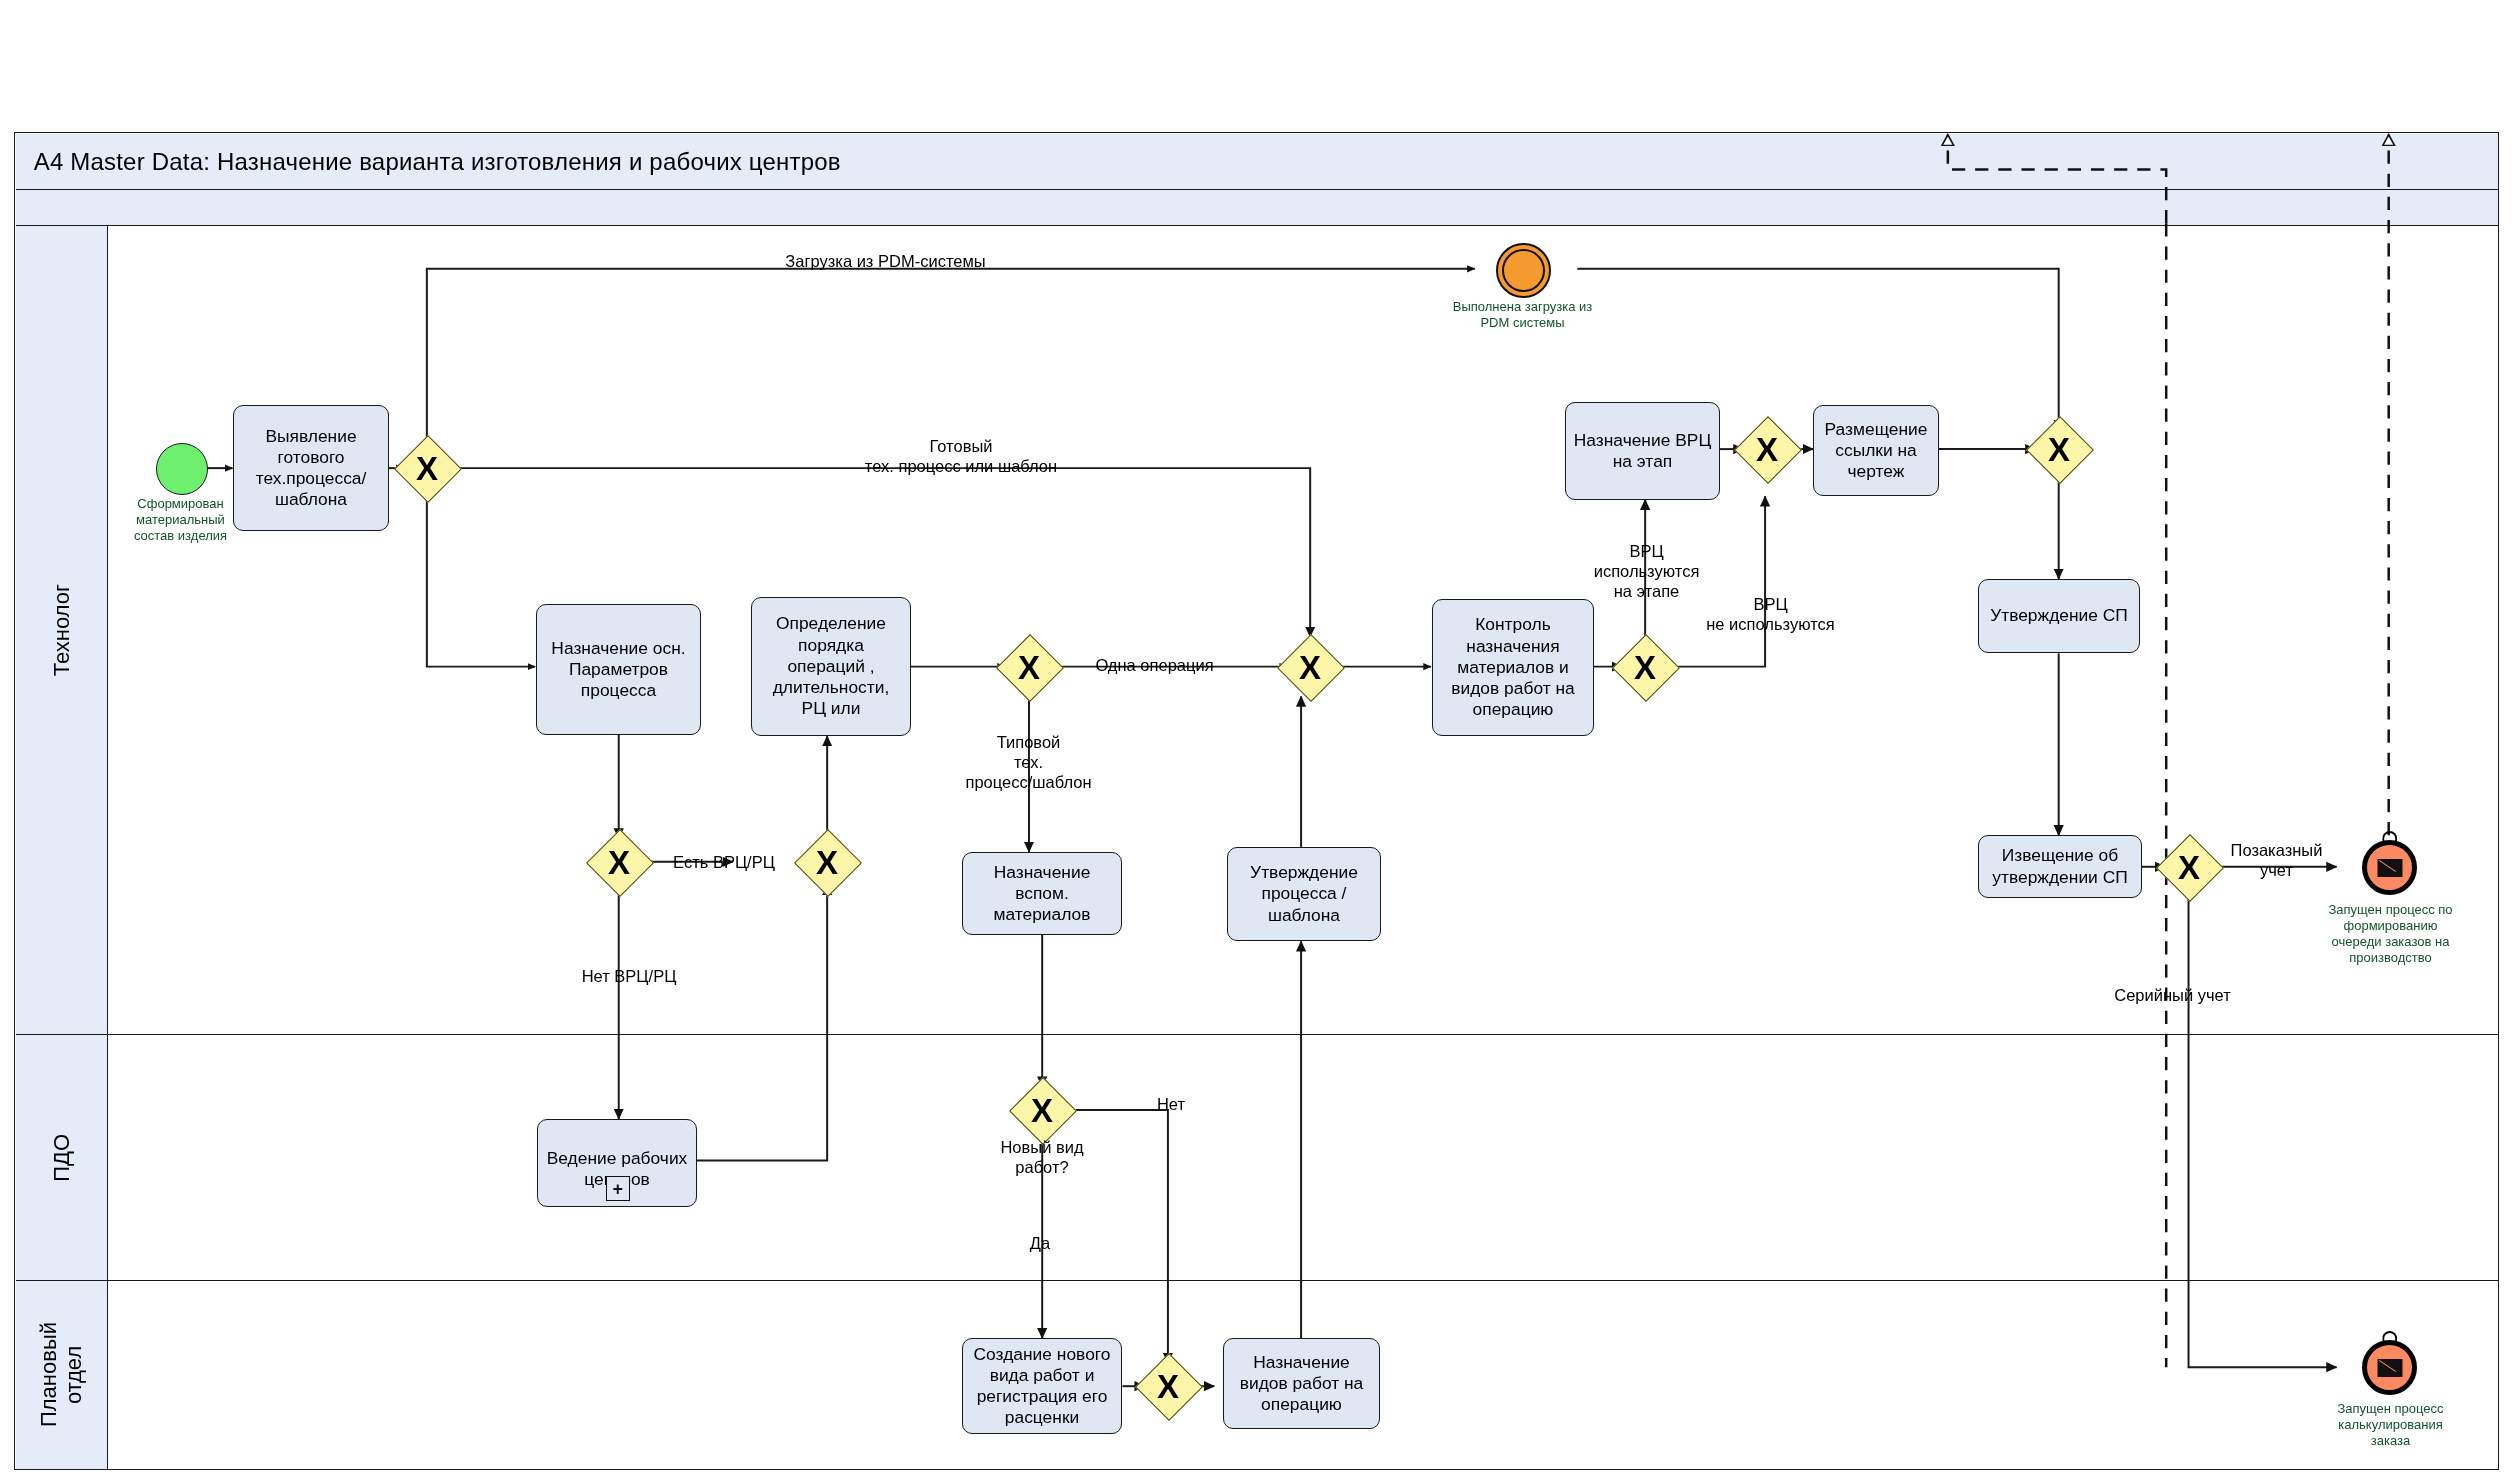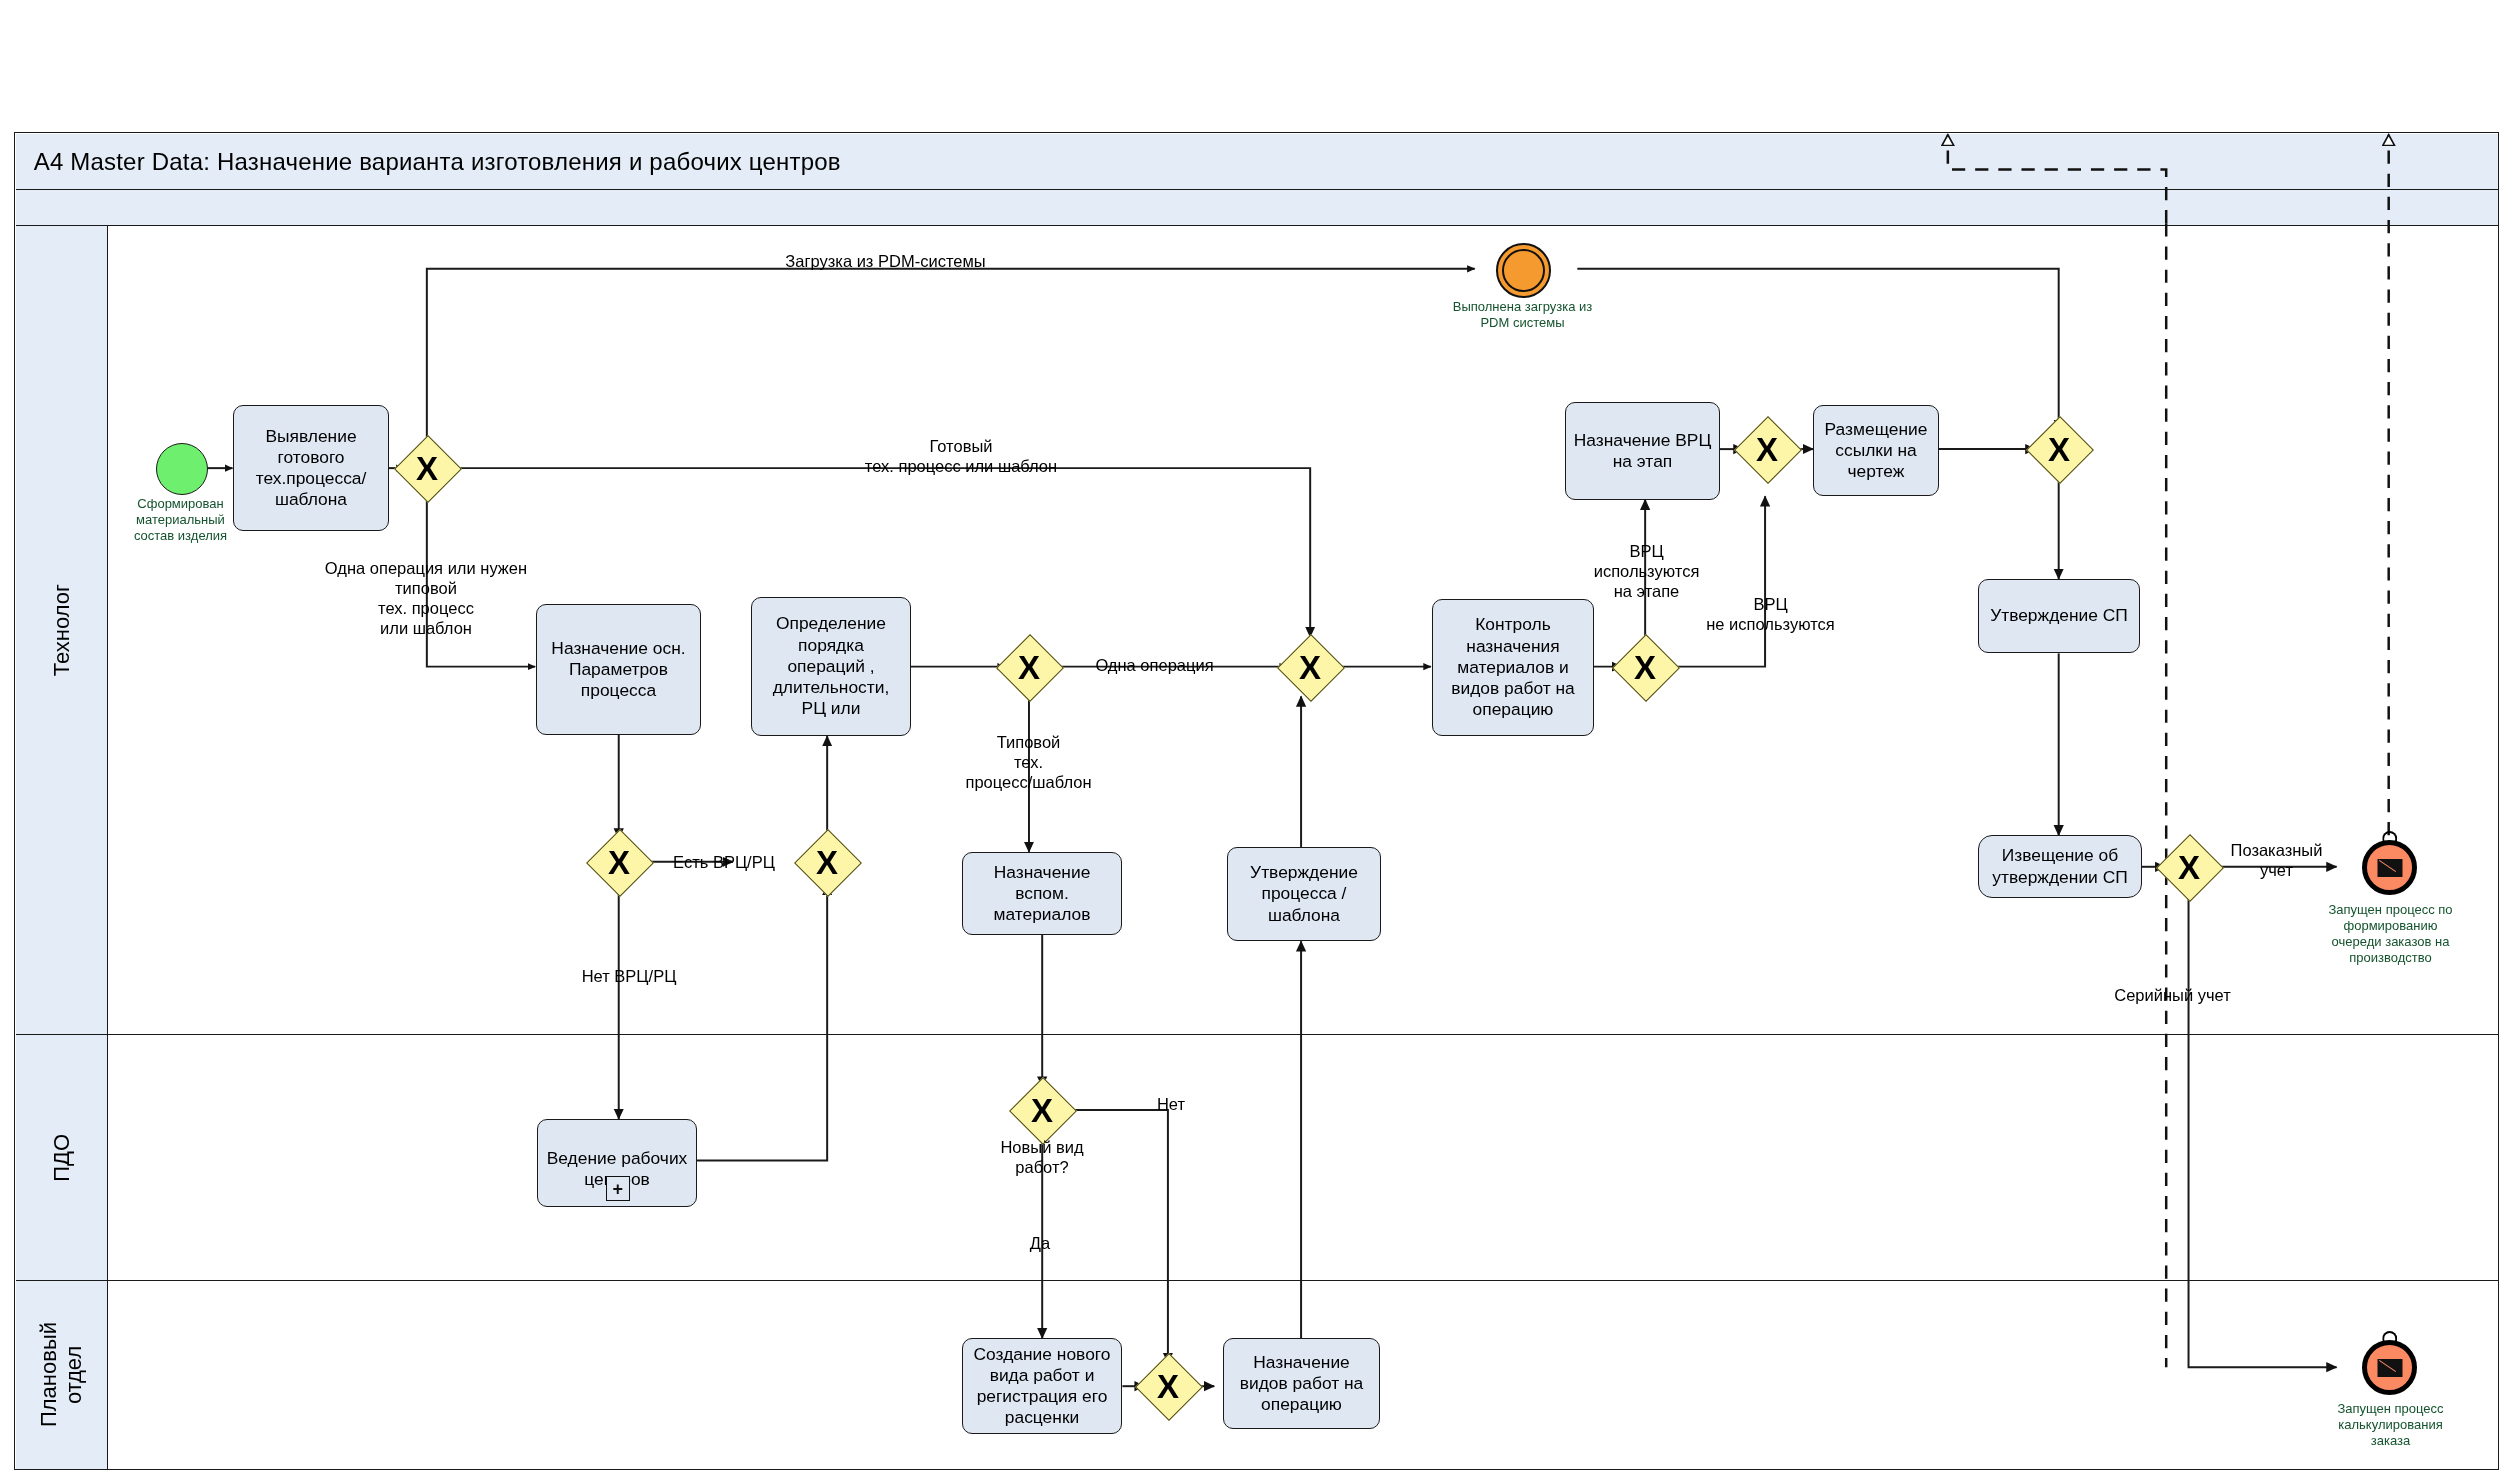--- a/index.html
+++ b/index.html
@@ -238,21 +238,21 @@
 
   <div class="task" style="left:1565px;top:402px;width:155px;height:98px;white-space:pre-line;">Назначение ВРЦ
 на этап</div>
 
   <div class="task" style="left:1813px;top:405px;width:126px;height:91px;white-space:pre-line;">Размещение
 ссылки на
 чертеж</div>
 
   <div class="task" style="left:1978px;top:579px;width:162px;height:74px;white-space:pre-line;">Утверждение СП</div>
 
-  <div class="task" style="left:1978px;top:835px;width:164px;height:63px;white-space:pre-line;border-radius:14px;">Извещение об
+  <div class="task" style="left:1978px;top:835px;width:164px;height:63px;white-space:pre-line;">Извещение об
 утверждении СП</div>
 
   <div class="task sub" style="left:537px;top:1119px;width:160px;height:88px;white-space:pre-line;">Ведение рабочих
 центров</div>
   <div class="sub-plus" style="left:606px;top:1176px;transform:none;">+</div>
 
   <div class="task" style="left:962px;top:1338px;width:160px;height:96px;white-space:pre-line;">Создание нового
 вида работ и
 регистрация его
 расценки</div>
@@ -304,24 +304,20 @@
   <div style="position:absolute;left:2166px;top:844px;width:46px;height:46px;">
     <div class="gw"></div>
     <div class="gw-x">X</div>
   </div>
 
   <div class="lbl" style="left:753px;top:251px;width:265px;">Загрузка из PDM-системы</div>
 
   <div class="lbl wrap" style="left:833px;top:436px;width:256px;white-space:pre-line;">Готовый
 тех. процесс или шаблон</div>
 
-  <div class="lbl wrap" style="left:306px;top:558px;width:240px;white-space:pre-line;">Одна операция или нужен
-типовой
-тех. процесс
-или шаблон</div>
 
   <div class="lbl" style="left:662px;top:852px;width:124px;">Есть ВРЦ/РЦ</div>
 
   <div class="lbl" style="left:563px;top:966px;width:132px;">Нет ВРЦ/РЦ</div>
 
   <div class="lbl wrap" style="left:946px;top:732px;width:165px;white-space:pre-line;">Типовой
 тех.
 процесс/шаблон</div>
 
   <div class="lbl" style="left:1080px;top:655px;width:149px;">Одна операция</div>

